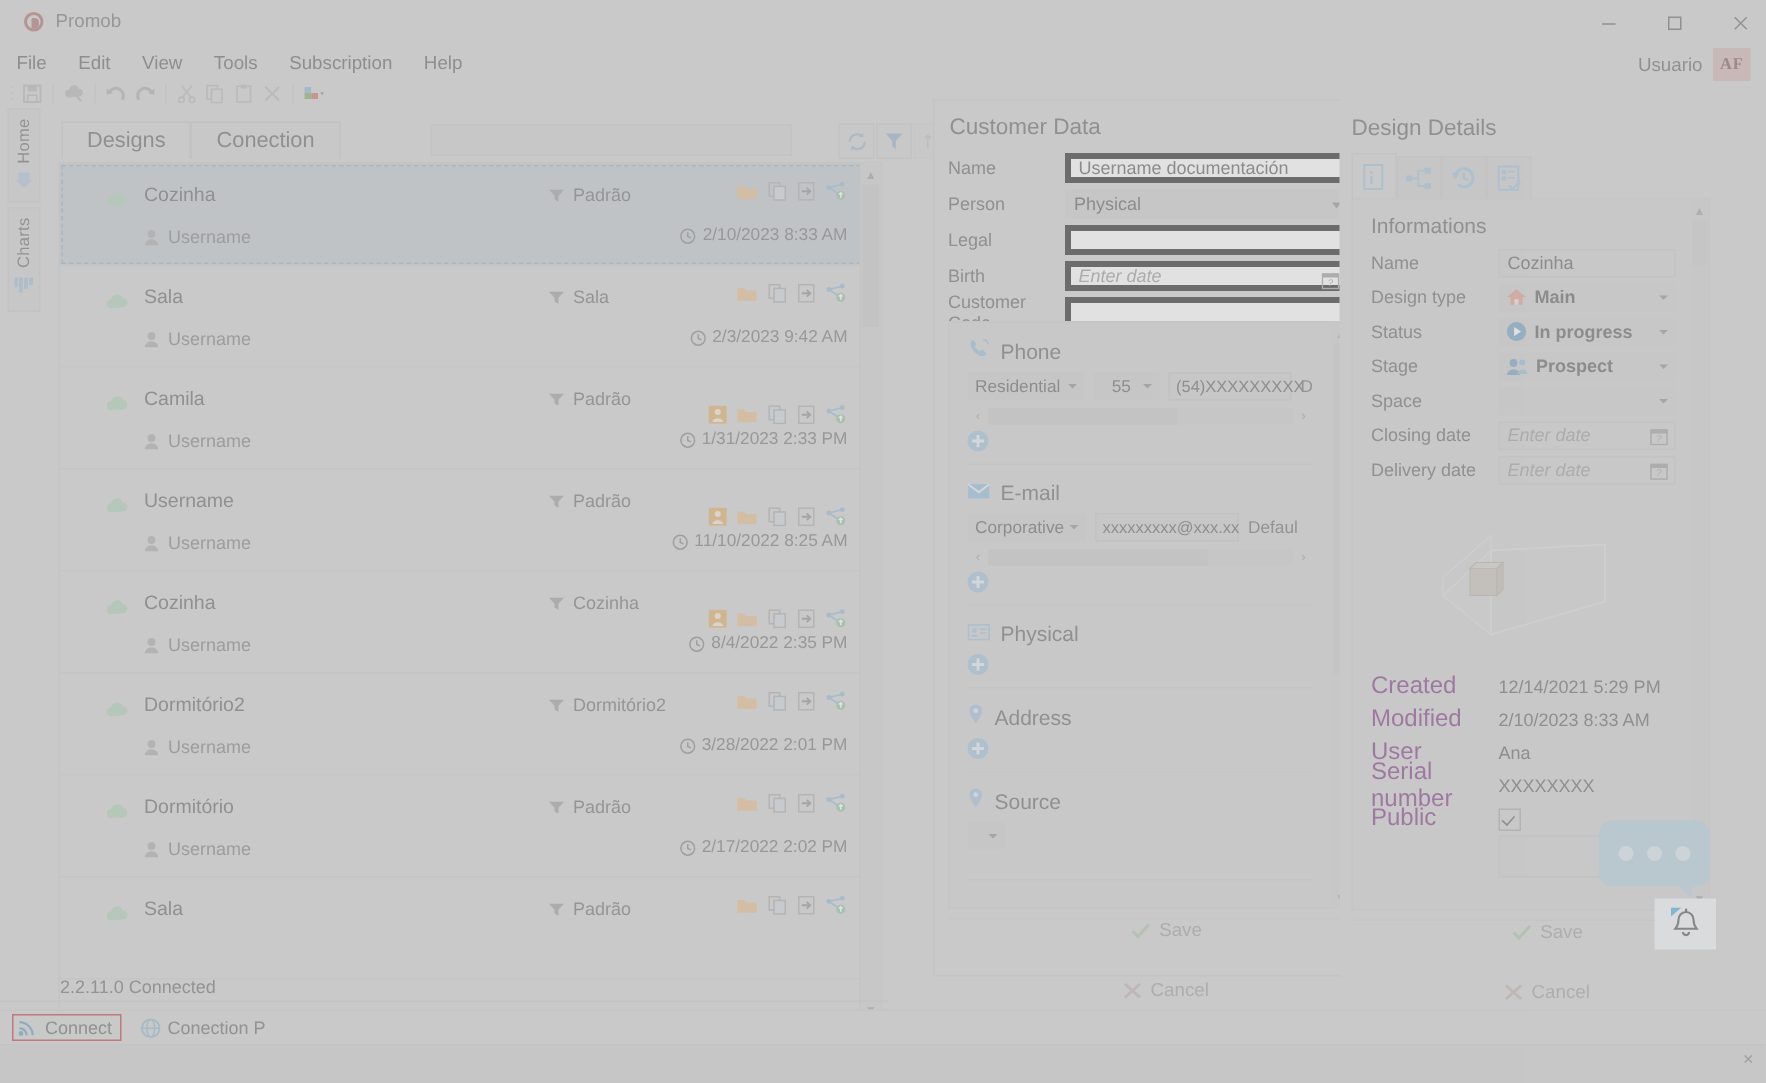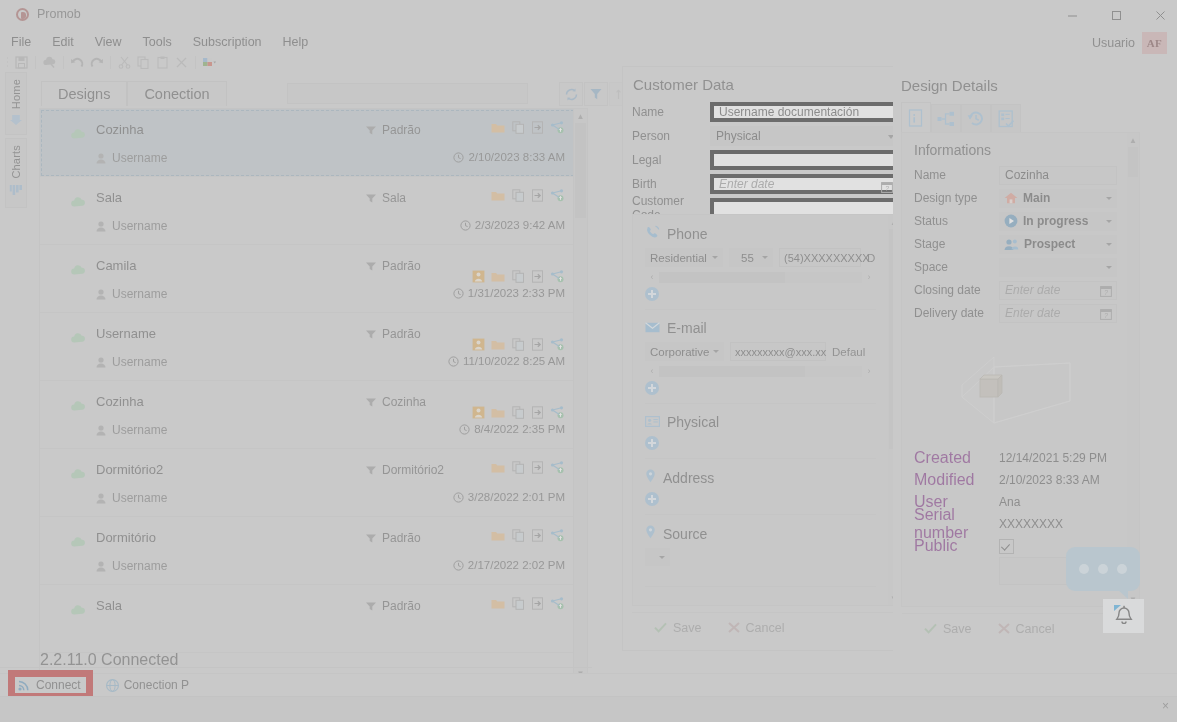--- a/index.html
+++ b/index.html
@@ -69,21 +69,21 @@
   .row.shifted .racts{top:25px;}
   .vscroll{position:absolute;right:0;top:0;width:13px;height:100%;background:#c5c5c5;border-left:1px solid #c0c0c0;}
   .vthumb{position:absolute;left:1px;top:14px;width:11px;height:95px;background:#bdbdbd;}
   .vsarrow{position:absolute;left:0;width:13px;height:14px;display:flex;align-items:center;justify-content:center;color:#8f8f8f;font-size:8px;}
   .pager{position:absolute;left:0;right:13px;bottom:0;height:24px;background:#c9c9c9;display:flex;
     align-items:center;justify-content:flex-end;padding-right:6px;gap:2px;}
   .pagertext{font-size:11.5px;color:#4f4f4f;margin-right:8px;font-weight:bold;}
   .pbtn{width:15px;height:16px;display:flex;align-items:center;justify-content:center;color:#6a6a6a;font-size:9px;}
   .pinput{width:34px;height:17px;border:1px solid #bcbcbc;background:#c6c6c6;box-sizing:border-box;
     font-size:11px;color:#4f4f4f;display:flex;align-items:center;justify-content:center;}
-  .statusline{position:absolute;left:40px;top:651px;font-size:16px;color:#545454;}
+  .statusline{position:absolute;left:40px;top:651px;font-size:12px;color:#545454;}
   
   .custpanel{position:absolute;left:622px;top:66px;width:289px;height:585px;border:1px solid #c0c0c0;background:#c9c9c9;box-sizing:border-box;}
   .paneltitle{font-size:15px;color:#4f4f4f;margin:9px 0 8px 10px;}
   .frow{display:flex;align-items:center;height:21px;margin:0 9px 3px 9px;}
   .flabel{font-size:12px;color:#4e4e4e;width:78px;flex:none;}
   .finput{flex:1;height:20px;border:4px solid #000000;background:#ffffff;box-sizing:border-box;
     font-size:12px;color:#444;display:flex;align-items:center;padding:0 5px;}
   .finput.ph{color:#8a8a8a;font-style:italic;}
   .fselect{flex:1;height:20px;background:#c4c4c4;border:1px solid #c4c4c4;box-sizing:border-box;
     font-size:12px;color:#444;display:flex;align-items:center;padding:0 5px;position:relative;}
@@ -105,21 +105,21 @@
   .hstrack{flex:1;height:11px;background:#c4c4c4;position:relative;}
   .hsthumb{position:absolute;left:0;top:0;height:11px;background:#bcbcbc;}
   .plusbtn{width:14px;height:14px;border-radius:50%;background:#8fb7d4;position:relative;margin:3px 0 2px 0;}
   .plusbtn:before,.plusbtn:after{content:"";position:absolute;background:#dfe9f1;}
   .plusbtn:before{left:3px;top:6px;width:8px;height:2px;}
   .plusbtn:after{left:6px;top:3px;width:2px;height:8px;}
   .sectdiv{height:1px;background:#c1c1c1;margin:8px 0 0 0;}
   .subscroll{position:absolute;right:0;top:0;width:12px;height:100%;background:#c5c5c5;}
   .subthumb{position:absolute;left:1px;top:14px;width:10px;height:220px;background:#bfbfbf;}
   .panelfoot{position:absolute;left:9px;right:9px;bottom:8px;height:30px;border-top:1px solid #c1c1c1;
-    display:flex;align-items:center;gap:26px;padding-left:22px;box-sizing:border-box;}
+    display:flex;align-items:center;gap:26px;padding-left:22px;box-sizing:border-box;flex-direction:column;}
   .footbtn{display:flex;align-items:center;gap:6px;font-size:12.5px;color:#8e8e8e;}
   
   .dpanel{position:absolute;left:893px;top:66px;width:255px;height:585px;background:#c9c9c9;}
   .dtabs{position:absolute;left:8px;top:36px;display:flex;align-items:flex-end;}
   .dtab{width:30px;height:29px;border:1px solid #bdbdbd;box-sizing:border-box;background:#c4c4c4;
     display:flex;align-items:center;justify-content:center;}
   .dtab.active{background:#cbcbcb;border-bottom-color:#cbcbcb;height:31px;}
   .dbody{position:absolute;left:8px;top:66px;right:8px;bottom:44px;border:1px solid #c1c1c1;background:#c7c7c7;box-sizing:border-box;overflow:hidden;}
   .dbodyin{position:absolute;left:0;top:0;right:12px;bottom:0;padding:9px 10px 0 12px;box-sizing:border-box;}
   .dtitle{font-size:14px;color:#4f4f4f;margin-bottom:7px;}
@@ -144,21 +144,21 @@
     border-radius:9px;display:flex;align-items:center;justify-content:center;gap:9px;}
   .chatbubble:after{content:"";position:absolute;right:12px;bottom:-8px;border-left:11px solid transparent;
     border-right:0 solid transparent;border-top:10px solid #a7c4d4;}
   .cdot{width:10px;height:10px;border-radius:50%;background:#cfe0ea;}
   .bellbox{position:absolute;right:4px;bottom:18px;width:41px;height:34px;background:#eceff1;
     display:flex;align-items:center;justify-content:center;}
   
   .connbar{position:absolute;left:0;top:673px;width:1177px;height:23px;background:#c9c9c9;
     border-top:1px solid #c2c2c2;display:flex;align-items:center;padding-left:8px;gap:13px;box-sizing:border-box;}
   .connbtn{display:flex;align-items:center;gap:5px;font-size:12px;color:#4f4f4f;
-    border:7px solid #b91c1c;padding:1px 5px 1px 3px;background:#c7c9ca;}
+    border:1px solid #b91c1c;padding:1px 5px 1px 3px;background:#c7c9ca;}
   .connitem{display:flex;align-items:center;gap:5px;font-size:12px;color:#525252;}
   .botstrip{position:absolute;left:0;top:696px;width:1177px;height:26px;background:#c4c4c4;border-top:1px solid #bebebe;}
   .botclose{position:absolute;right:8px;top:699px;font-size:12px;color:#6d6d6d;}
   .outerdiv{position:absolute;left:592px;top:690px;width:585px;height:1px;background:#bfbfbf;}
   .bigdiv{position:absolute;left:0;top:667px;width:592px;height:1px;background:#c0c0c0;}
 </style>
 </head>
 <body>
 
 <div id="app">

